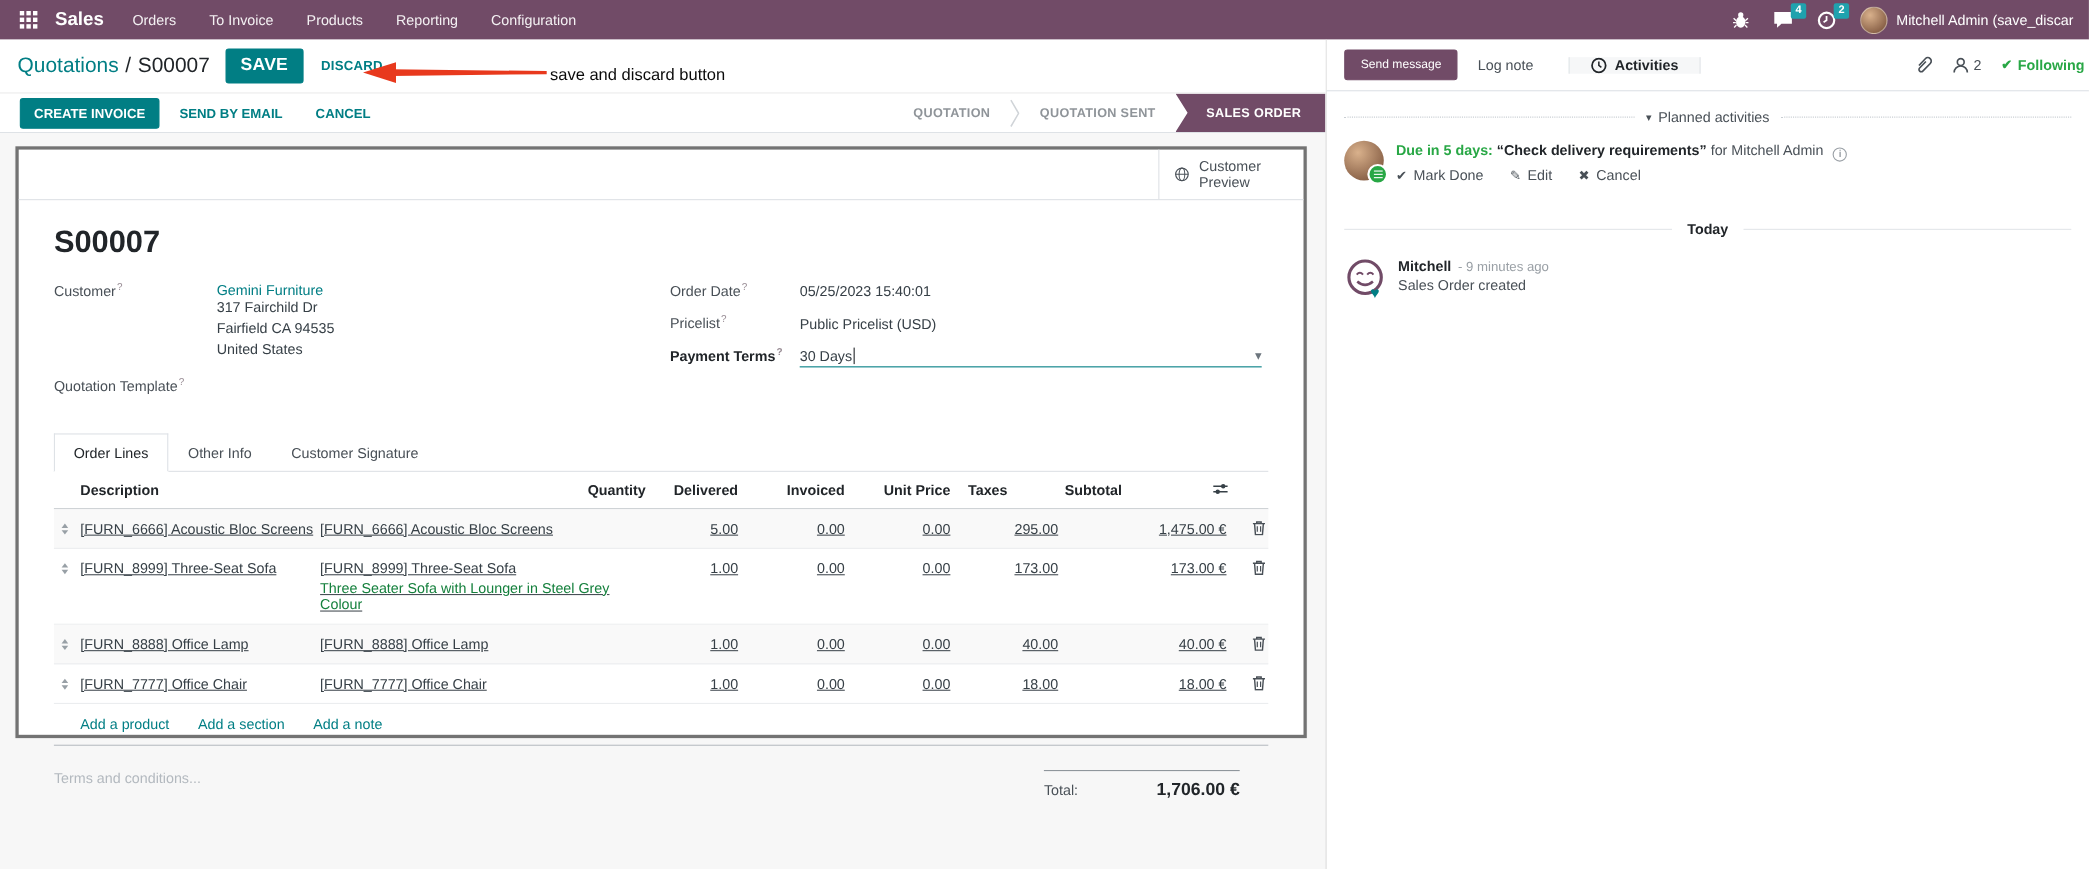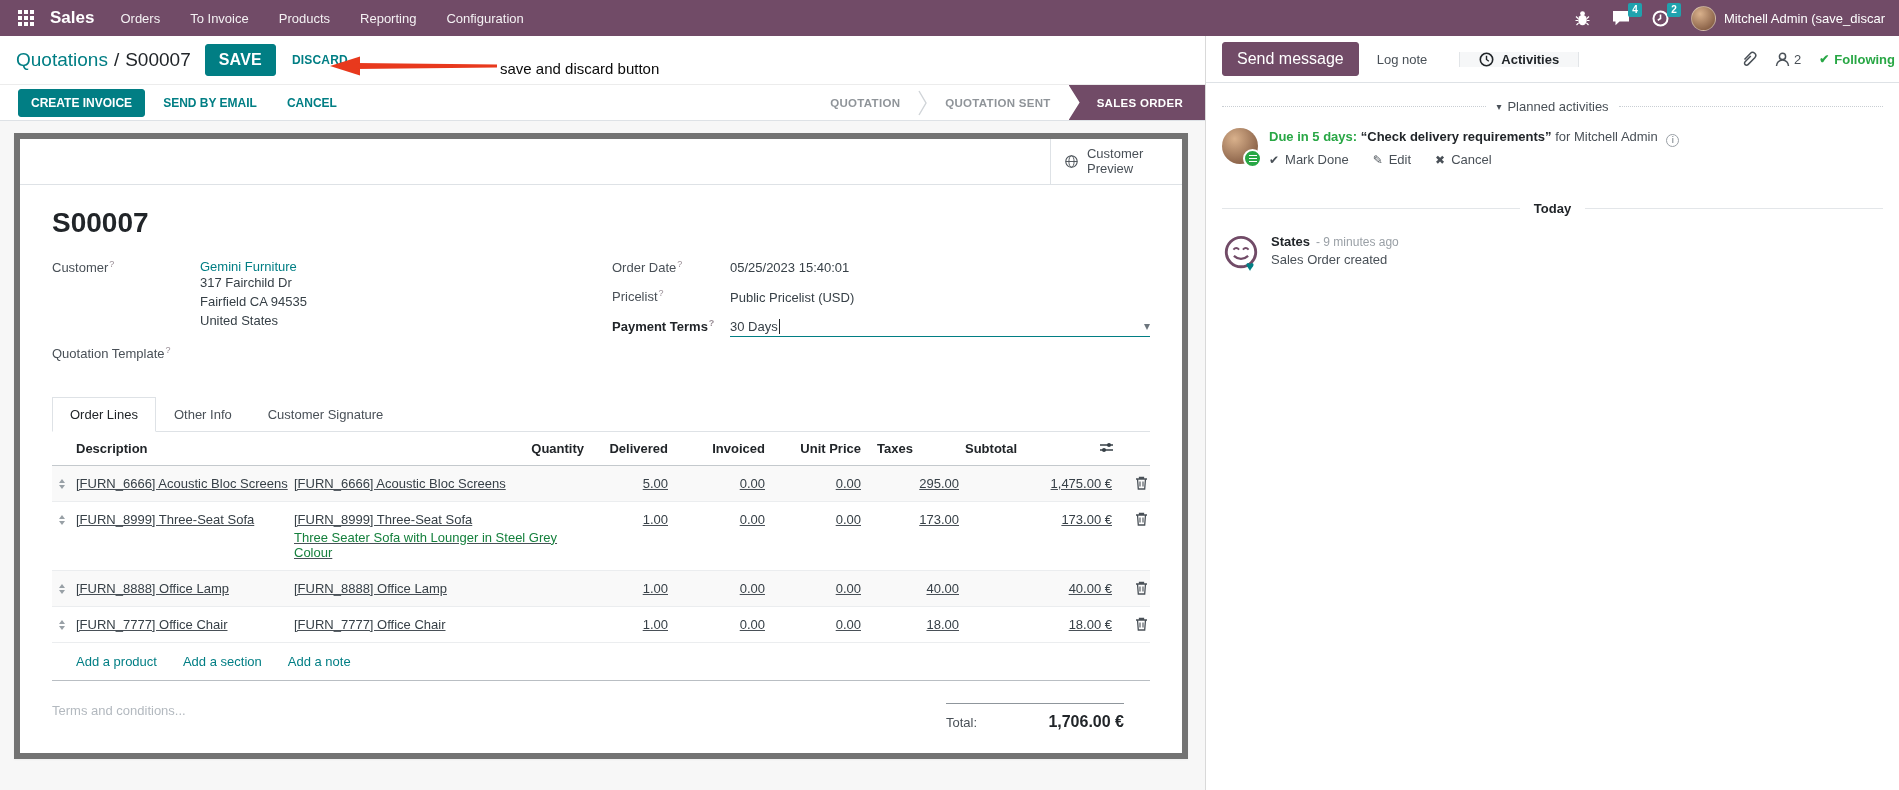--- a/index.html
+++ b/index.html
@@ -48,21 +48,21 @@
   .sb-left { display:flex; align-items:center; gap:6px; padding-left:18px; }
   .btn-primary-sm { background:#017E84; border:1px solid #017E84; color:#fff; font-weight:bold; font-size:12px; padding:6px 12px; border-radius:3px; cursor:pointer; }
   .btn-flat-sm { background:none; border:none; color:#017E84; font-weight:bold; font-size:12px; padding:6px 12px; cursor:pointer; }
   .sb-steps { margin-left:auto; display:flex; align-items:stretch; }
   .sb-step { display:flex; align-items:center; padding:0 18px; font-size:11.5px; font-weight:bold; color:#8f9499; letter-spacing:.3px; cursor:pointer; }
   .sb-step.active { background:#714B67; color:#fff; padding:0 22px 0 28px; clip-path:polygon(0 0, 11px 50%, 0 100%, 100% 100%, 100% 0); }
   .sb-sep { display:flex; align-items:center; }
 
   
   .content { flex:1; background:#f7f7f7; padding:12px 0 0 14px; overflow:hidden; }
-  .sheet { width:1174px; height:626px; background:#fff; border:6px solid #737373; box-shadow:0 1px 2px rgba(0,0,0,.04); }
+  .sheet { width:1174px; height:538px; background:#fff; border:3px solid #737373; box-shadow:0 1px 2px rgba(0,0,0,.04); }
   .sheet-top { height:46px; border-bottom:1px solid #dee2e6; display:flex; justify-content:flex-end; }
   .customer-preview { display:flex; align-items:center; gap:9px; border-left:1px solid #dee2e6; padding:0 14px; width:132px; cursor:pointer; color:#495057; line-height:1.15; font-size:13px; }
   .sheet-body { padding:22px 32px 0 32px; }
   .order-ref { font-size:28px; font-weight:bold; color:#212529; margin-bottom:20px; }
   .form-grid { display:flex; }
   .form-col-left { width:560px; }
   .form-col-right { flex:1; }
   .frow { display:flex; margin-bottom:10px; }
   .flabel { width:148px; color:#495057; flex:0 0 auto; }
   .flabel.bold { font-weight:bold; color:#212529; }
@@ -102,21 +102,21 @@
   
   .sheet-bottom { display:flex; margin-top:22px; }
   .terms-ph { color:#b3b9bf; cursor:text; }
   .total-box { margin-left:auto; width:178px; border-top:1px solid #8f969c; padding-top:9px; display:flex; justify-content:space-between; align-items:baseline; margin-right:26px; }
   .total-label { color:#495057; }
   .total-value { color:#212529; font-weight:bold; font-size:16px; }
 
   
   .chatter-head { height:47px; border-bottom:1px solid #dee2e6; display:flex; align-items:stretch; }
   .ch-left { display:flex; align-items:center; gap:4px; padding-left:16px; }
-  .btn-sendmsg { background:#714B67; border:1px solid #714B67; color:#fff; font-size:16px; padding:7px 14px; border-radius:3px; cursor:pointer; }
+  .btn-sendmsg { background:#714B67; border:1px solid #714B67; color:#fff; font-size:11px; padding:7px 14px; border-radius:3px; cursor:pointer; }
   .btn-lognote { background:none; border:none; color:#495057; font-size:13px; padding:7px 14px; cursor:pointer; }
   .activities-tab { display:flex; align-items:center; gap:7px; padding:0 19px; margin-left:14px; background:#f6f7f8; border-left:1px solid #e2e5e8; border-right:1px solid #e2e5e8; color:#212529; font-weight:bold; cursor:pointer; }
   .ch-right { margin-left:auto; display:flex; align-items:center; gap:18px; padding-right:4px; }
   .iconbtn { background:none; border:none; cursor:pointer; display:flex; align-items:center; gap:4px; color:#495057; font-size:13px; }
   .following { color:#28a745; font-weight:bold; display:flex; gap:5px; align-items:center; white-space:nowrap; }
 
   .chatter-body { padding-top:16px; }
   .pa-header { display:flex; align-items:center; gap:10px; padding:0 16px; cursor:pointer; margin-bottom:14px; }
   .dotline { flex:1; border-top:1px dotted #c9ced3; }
   .pa-title { color:#495057; display:flex; align-items:center; gap:6px; }
@@ -518,21 +518,21 @@
             <svg width="38" height="38" viewBox="0 0 40 40">
               <circle cx="20" cy="19" r="15.5" fill="#fff" stroke="#714B67" stroke-width="3"></circle>
               <path d="M12 16.5 q3 -3.5 6 0" stroke="#714B67" stroke-width="2" fill="none"></path>
               <path d="M22 16.5 q3 -3.5 6 0" stroke="#714B67" stroke-width="2" fill="none"></path>
               <path d="M12.5 23 q7.5 6.5 15 0" stroke="#714B67" stroke-width="2.4" fill="none"></path>
               <text x="25" y="39" fill="#017E84" font-size="15">♥</text>
             </svg>
           </div>
           <div>
             <div class="msg-head">
-              <span class="msg-author">States</span>
+              <span class="msg-author">Mitchell</span>
               <span class="msg-time">- 9 minutes ago</span>
             </div>
             <div class="msg-body">Sales Order created</div>
           </div>
         </div>
       </div>
     </aside>
   </div>
 </div>
 

